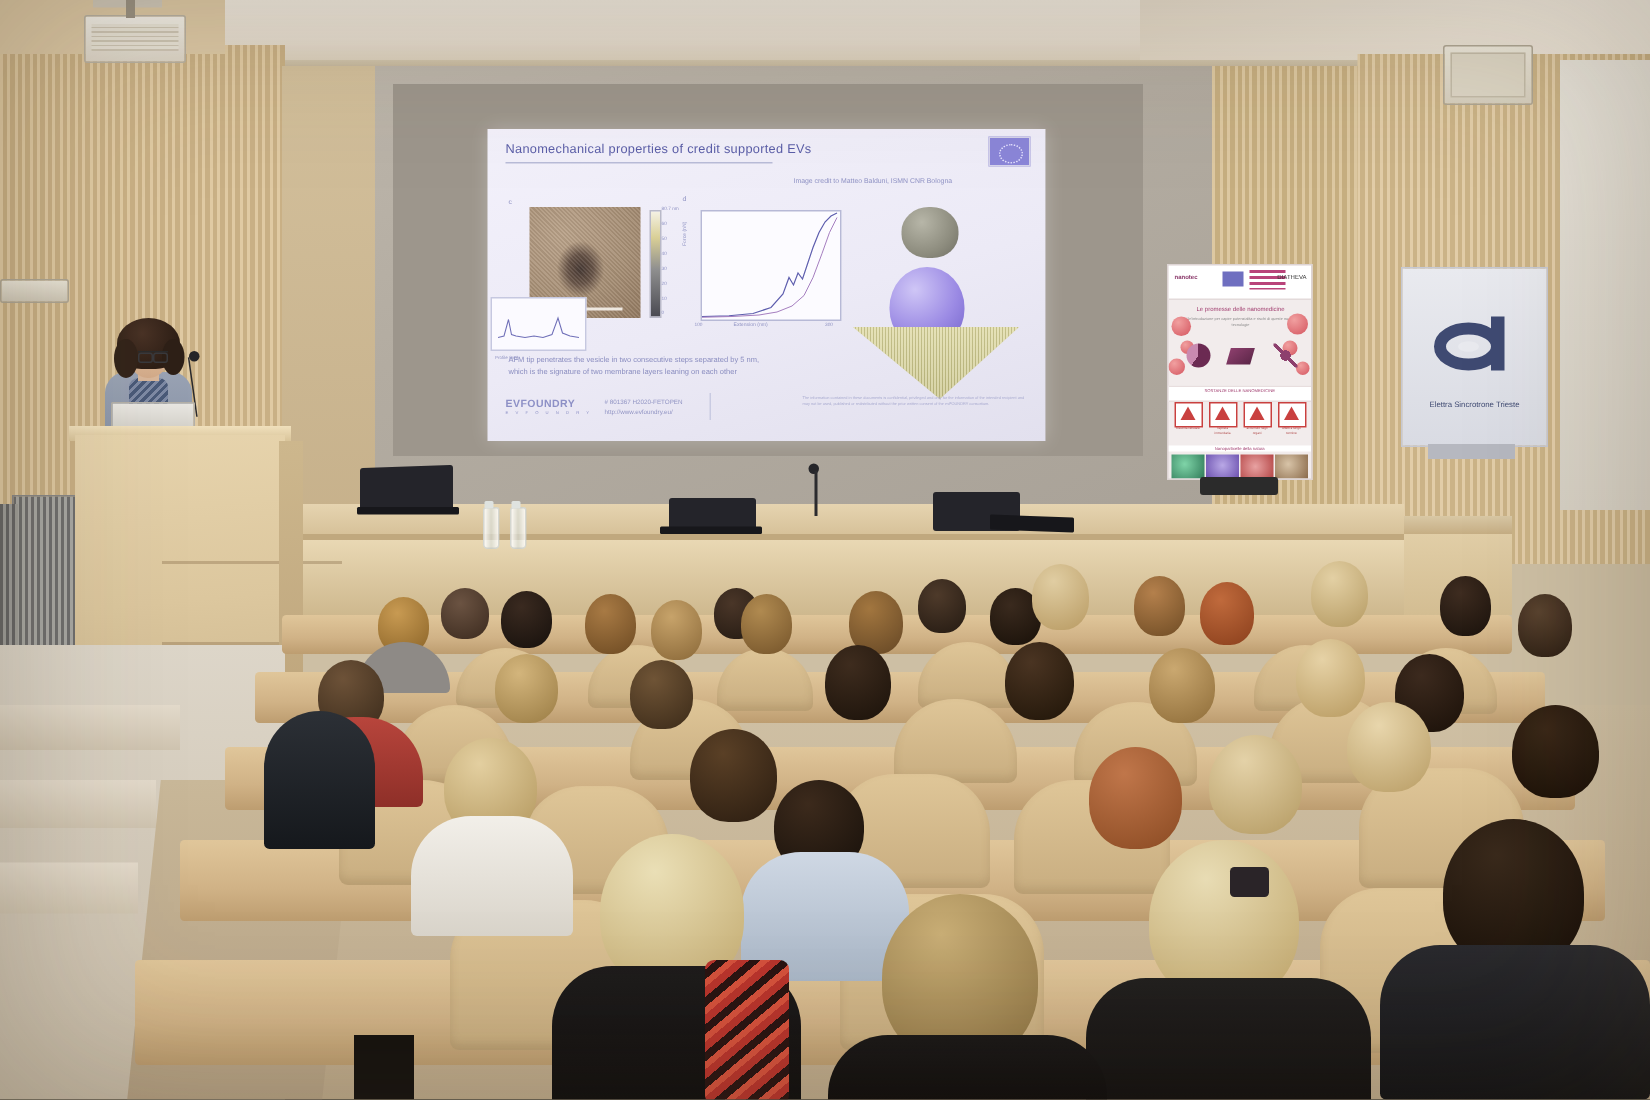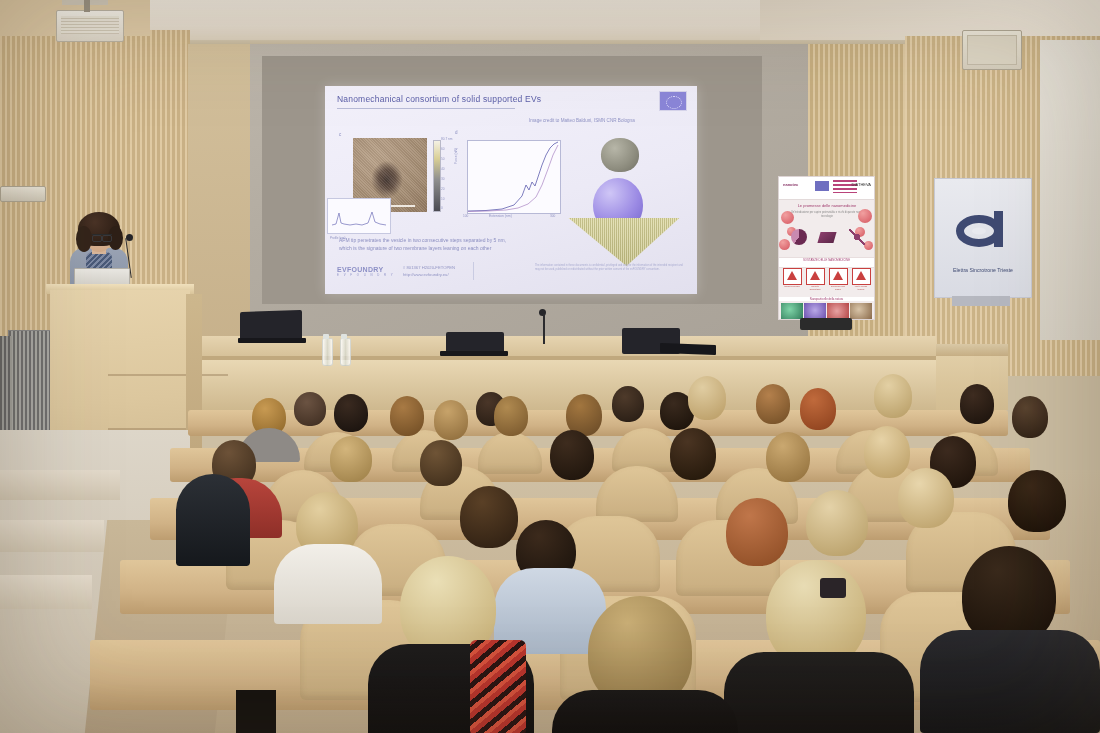--- a/index.html
+++ b/index.html
@@ -206,21 +206,21 @@
       <div class="wspk-in"></div>
     </div>
   <div class="wspk spk2"></div>
 
   <div class="radiator"></div>
   <div class="radiator2"></div>
 
   <div class="screen-frame"></div>
   <div class="slide">
 
-    <div class="slide-title">Nanomechanical consortium of solid supported EVs</div>
+    <div class="slide-title">Nanomechanical properties of credit supported EVs</div>
     <div class="slide-title-rule"></div>
     <div class="eu-flag">
         <div class="eu-stars"></div>
       </div>
 
     <div class="credit">Image credit to Matteo Balduni, ISMN CNR Bologna</div>
 
     <div class="pC">
       <div class="pC-label">c</div>
       <div class="afm-img">

